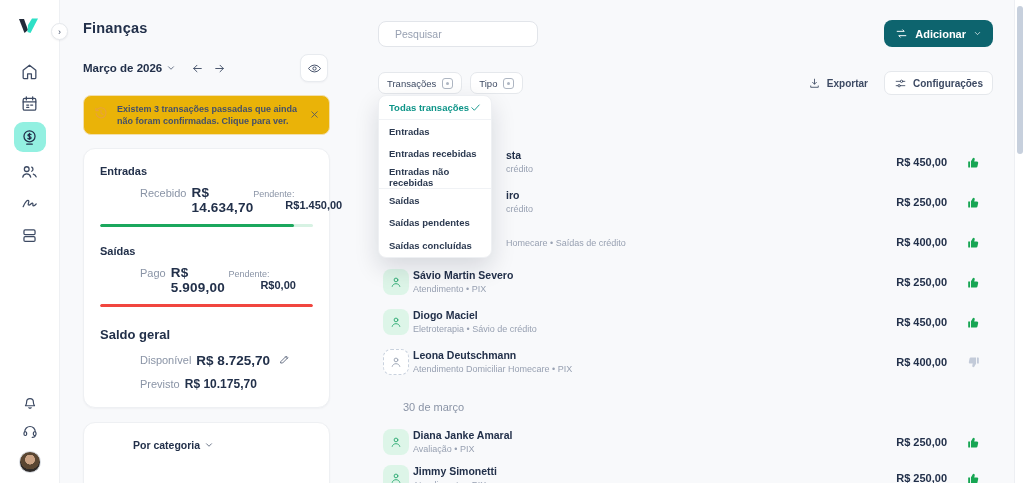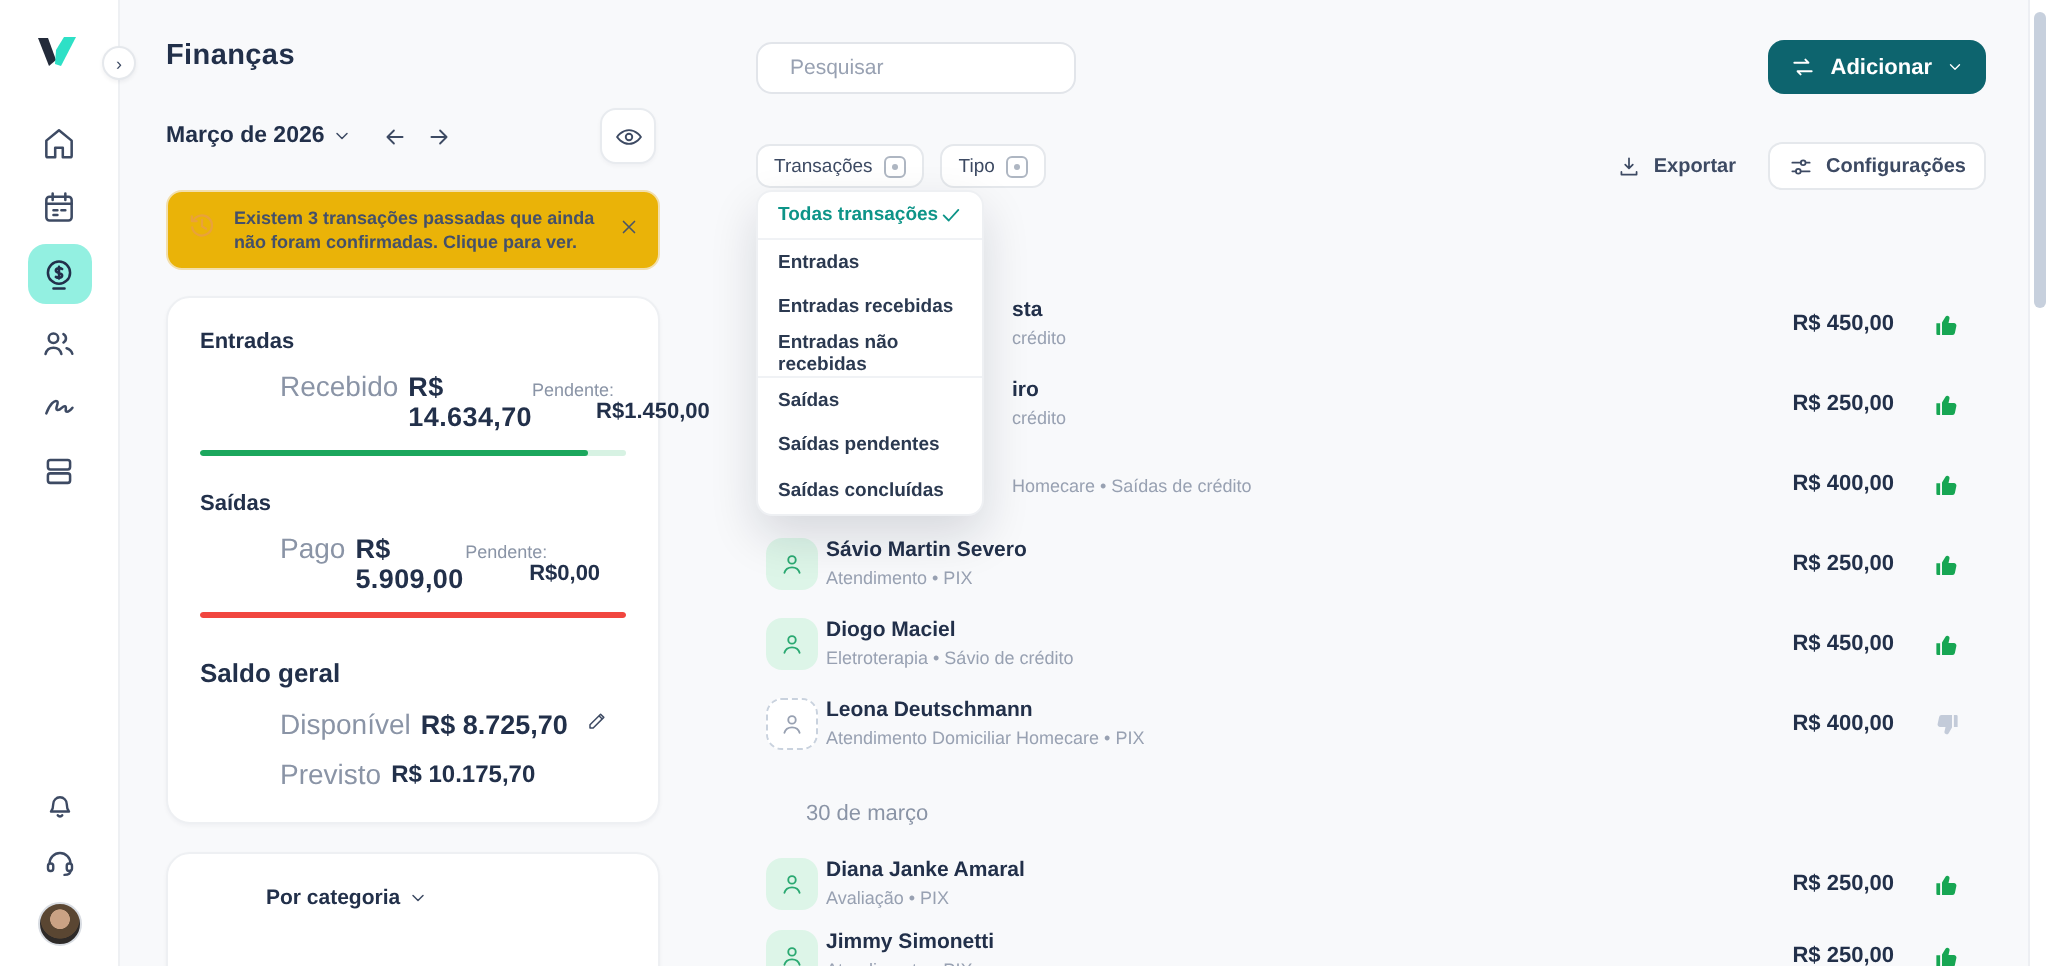--- a/index.html
+++ b/index.html
@@ -33,21 +33,21 @@
 
   .alert{margin-top:13px;background:#eab308;border:1px solid #f2dfad;border-radius:8px;padding:7px 9px;display:flex;align-items:center;gap:8px;}
   .alert-ico svg{width:16px;height:16px;stroke:#e9a23b;fill:none;stroke-width:1.7;stroke-linecap:round;stroke-linejoin:round;}
   .alert-text{flex:1;font-size:9px;font-weight:600;color:#44506a;line-height:1.35;}
   .alert-close svg{width:11px;height:11px;stroke:#4a5568;stroke-width:1.8;stroke-linecap:round;}
 
   .card{background:#fff;border:1px solid #eef0f3;border-radius:12px;box-shadow:0 1px 2px rgba(16,24,40,.04);}
   .summary-card{margin-top:13px;padding:16px;}
   .sec-title{font-size:11px;font-weight:700;color:#22304a;}
   .val-row{margin-top:8px;display:flex;align-items:baseline;}
-  .lbl{font-size:14px;color:#8a94a6;padding-left:40px;}
+  .lbl{font-size:11px;color:#8a94a6;padding-left:40px;}
   .big-val{font-size:13.5px;font-weight:700;color:#22304a;margin-left:5px;letter-spacing:.2px;}
   .pend{margin-left:auto;font-size:9px;color:#8a94a6;}
   .pend b{color:#22304a;font-size:11px;padding-left:32px;}
   .bar{margin-top:9px;height:3px;border-radius:2px;background:#d7f2e3;overflow:hidden;}
   .bar>div{height:100%;border-radius:2px;}
   .bar.red-bg{background:#fbd9d6;}
   .saldo-title{margin-top:20px;font-size:13px;font-weight:700;color:#22304a;}
   .saldo-row{margin-top:9px;display:flex;align-items:center;}
   .saldo-val{font-size:13.5px;font-weight:700;color:#22304a;margin-left:5px;}
   .saldo-val.sm{font-size:12px;}

